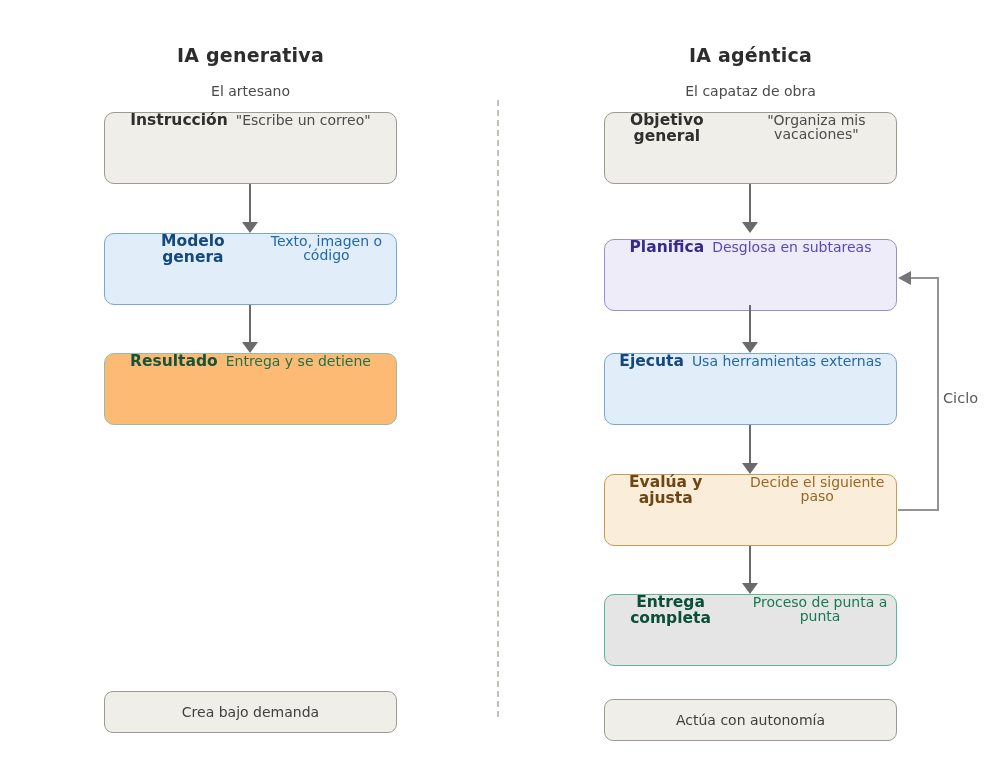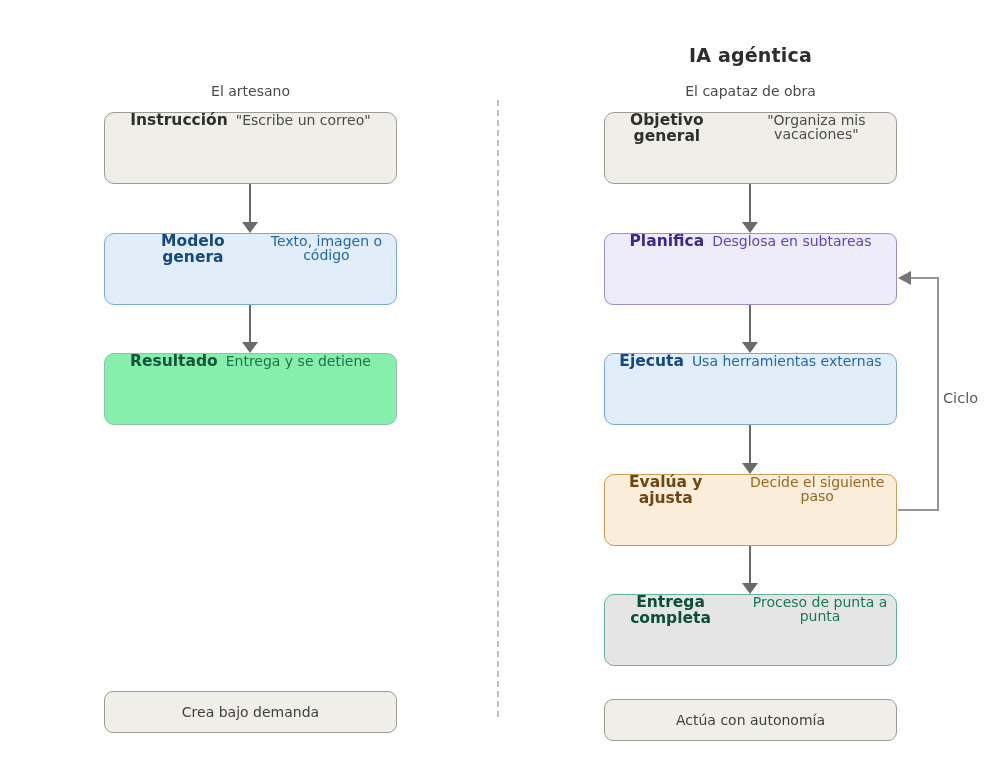--- a/index.html
+++ b/index.html
@@ -19,21 +19,21 @@
     position:absolute; width:293px; height:72px; box-sizing:border-box;
     border-radius:10px; border:1.5px solid; text-align:center;
     display:flex; flex-direction:row; justify-content:center; gap:8px;
   }
   .fbox .btitle { font-size:15.5px; font-weight:bold; line-height:1; }
   .fbox .bsub  { font-size:14px; line-height:1; }
   .theme-gray   { background:#efeee8; border-color:#9b9b91; }
   .theme-gray   .btitle { color:#2f2f2f; } .theme-gray .bsub { color:#4b4b4b; }
   .theme-blue   { background:#e1edf9; border-color:#79a7d9; }
   .theme-blue   .btitle { color:#14497f; } .theme-blue .bsub { color:#2268ad; }
-  .theme-green  { background:#86efac; border-color:#8fc0a8; }
+  .theme-green  { background:#fdba74; border-color:#8fc0a8; }
   .theme-green  .btitle { color:#15543a; } .theme-green .bsub { color:#20714a; }
   .theme-purple { background:#efecfa; border-color:#9a8fd0; }
   .theme-purple .btitle { color:#372a8c; } .theme-purple .bsub { color:#5747bd; }
   .theme-orange { background:#faeeda; border-color:#c99c54;gap:12px; }
   .theme-orange .btitle { color:#6f4512; } .theme-orange .bsub { color:#9a661f; }
   .theme-teal   { background:#e5e5e5; border-color:#5fb693; }
   .theme-teal   .btitle { color:#0b4f38; } .theme-teal .bsub { color:#157a54; }
   .footer-box {
     position:absolute; width:293px; height:42px; box-sizing:border-box;
     border-radius:9px; border:1.5px solid #9b9b91; background:#efeee8;
@@ -61,20 +61,21 @@
     border-left:2px dashed #c1c1b8;
   }
 </style>
 </head>
 <body>
 
 <div class="canvas">
 
   <div class="divider"></div>
 
+  <div class="col-title" style="left:104px; top:44px;">IA generativa</div>
   <div class="col-subtitle" style="left:104px; top:83px;">El artesano</div>
 
   <div class="fbox theme-gray" style="left:104px; top:112px;">
     <div class="btitle">Instrucción</div>
     <div class="bsub">"Escribe un correo"</div>
   </div>
 
   <div class="varrow" style="left:242px; top:184px; height:49px;">
     <div class="line" style="height:39px;"></div>
     <div class="head"></div>
@@ -105,21 +106,21 @@
   <div class="fbox theme-gray" style="left:604px; top:112px;">
     <div class="btitle">Objetivo general</div>
     <div class="bsub">"Organiza mis vacaciones"</div>
   </div>
 
   <div class="varrow" style="left:742px; top:184px; height:49px;">
     <div class="line" style="height:39px;"></div>
     <div class="head"></div>
   </div>
 
-  <div class="fbox theme-purple" style="left:604px; top:233px;border-radius:9px;">
+  <div class="fbox theme-purple" style="left:604px; top:239px;">
     <div class="btitle">Planifica</div>
     <div class="bsub">Desglosa en subtareas</div>
   </div>
 
   <div class="varrow" style="left:742px; top:305px; height:48px;">
     <div class="line" style="height:38px;"></div>
     <div class="head"></div>
   </div>
 
   <div class="fbox theme-blue" style="left:604px; top:353px;">

